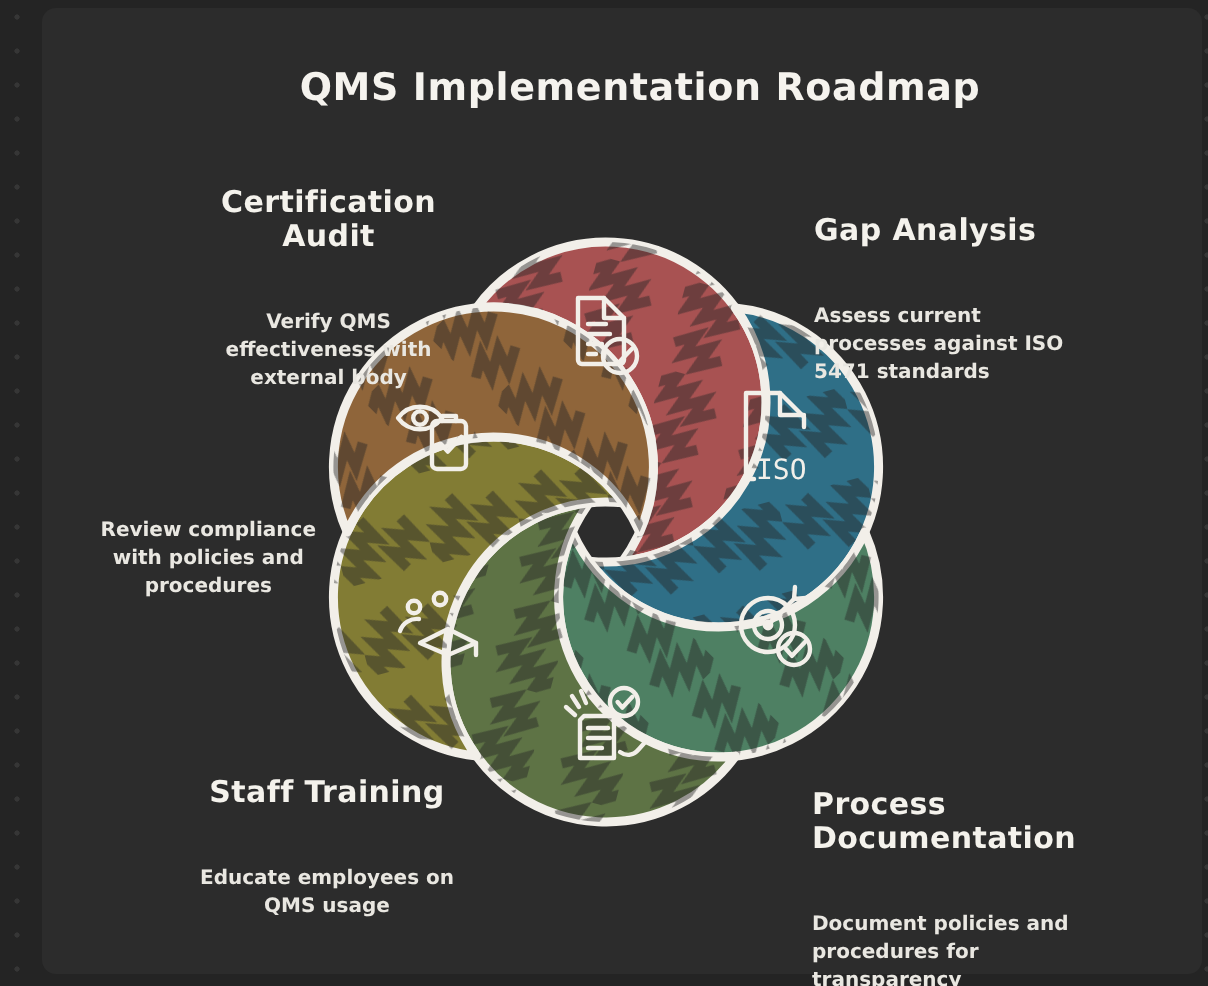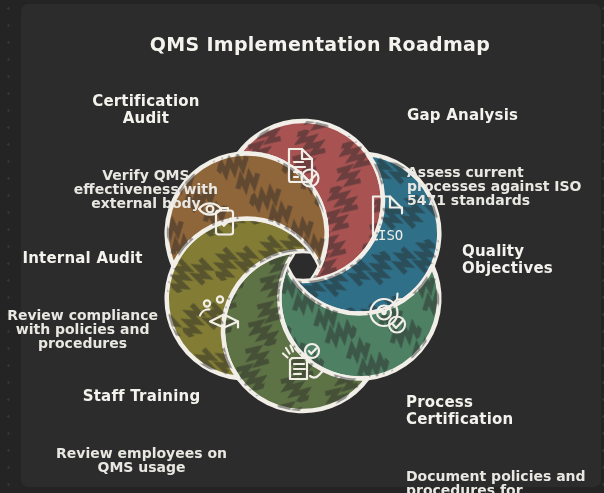--- a/index.html
+++ b/index.html
@@ -20,21 +20,21 @@
     font-size:19px;line-height:24px;font-weight:bold;
     color:#f5f3ee;letter-spacing:.3px;
   }
   #flower{position:absolute;left:0;top:0;width:604px;height:493px;z-index:2;}
   .lbl{position:absolute;z-index:3;white-space:pre-line;}
   .lbl h2{
     margin:0;font-size:15px;line-height:17px;font-weight:bold;
     color:#f4f2ec;letter-spacing:.2px;
   }
   .lbl p{
-    margin:22px 0 0;font-size:14px;line-height:14px;font-weight:bold;
+    margin:9px 0 0;font-size:10px;line-height:14px;font-weight:bold;
     color:#e9e7e1;
   }
   .lbl.align-r{text-align:center;}
   .lbl.align-l{text-align:left;}
   .lbl.cert{top:74px;right:386px;}
   .lbl.gap{top:88px;left:407px;}
   .lbl.qo{top:224px;left:462px;}
   .lbl.pd{top:375px;left:406px;}
   .lbl.st{top:369px;right:377px;}
   .lbl.ia{top:231px;right:446px;}
@@ -131,36 +131,33 @@
 </div>
 
 <div class="lbl gap align-l">
   <h2>Gap Analysis</h2>
   <p>Assess current
 processes against ISO
 5471 standards</p>
 </div>
 
 <div class="lbl qo align-l">
-  <h2>Quality
-Objectives</h2>
 </div>
 
 <div class="lbl pd align-l">
   <h2>Process
-Certification</h2>
+Documentation</h2>
   <p>Document policies and
 procedures for
 transparency</p>
 </div>
 
 <div class="lbl st align-r">
   <h2>Staff Training</h2>
-  <p>Review employees on
+  <p>Educate employees on
 QMS usage</p>
 </div>
 
 <div class="lbl ia align-r">
-  <h2>Internal Audit</h2>
   <p>Review compliance
 with policies and
 procedures</p>
 </div>
 
 </body></html>

